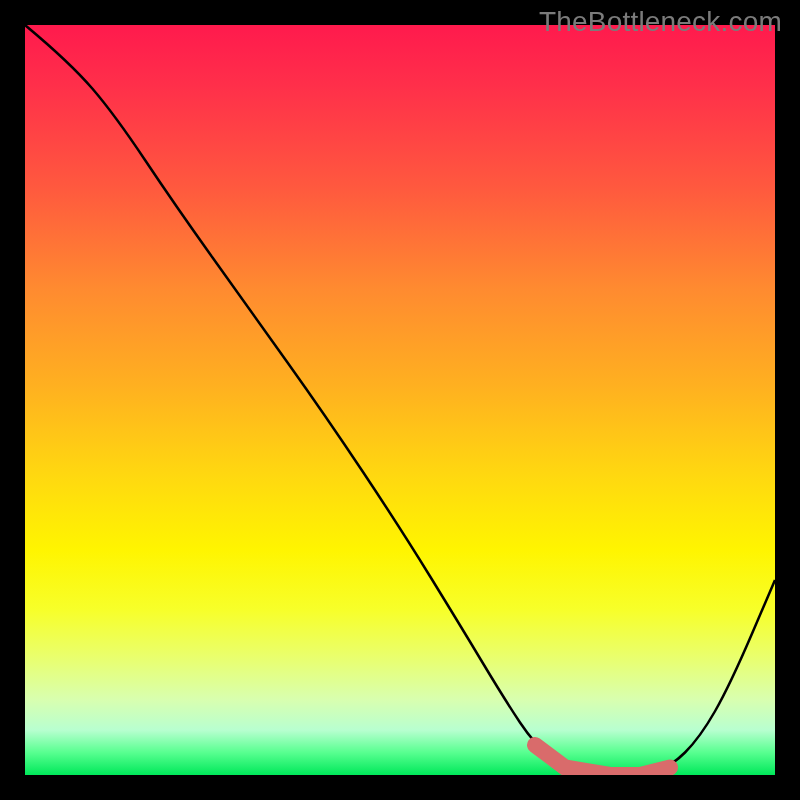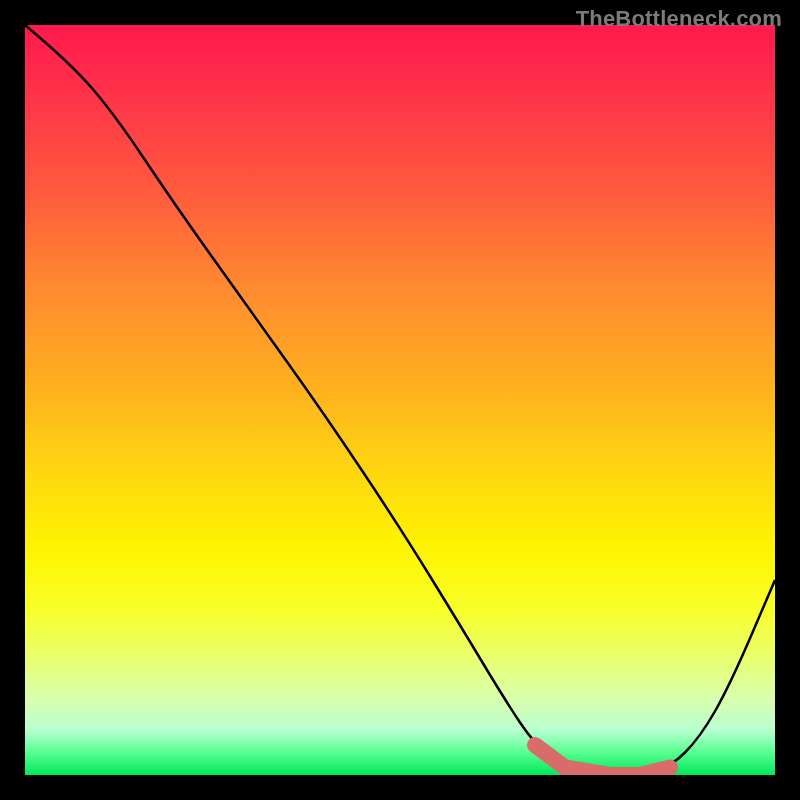--- a/index.html
+++ b/index.html
@@ -1,17 +1,17 @@
 <!DOCTYPE html>
 <html><head>
 <meta charset="utf-8">
 <style>
   * { margin: 0; padding: 0; box-sizing: border-box; }
   body { width: 800px; height: 800px; background: #000; position: relative; font-family: Arial, sans-serif; }
-  .watermark { position: absolute; top: 6px; right: 18px; color: #7b7b7b; font-size: 22px; font-weight: 700; letter-spacing: 0.2px; z-index: 10; }
+  .watermark { position: absolute; top: 6px; right: 18px; color: #7b7b7b; font-size: 28px; font-weight: 400; letter-spacing: 0.2px; z-index: 10; }
   .frame { position: absolute; left: 25px; top: 25px; width: 750px; height: 750px; background: #000; }
   .gradient { position: absolute; left: 0; top: 0; width: 750px; height: 750px;
     background: linear-gradient(to bottom,
       #ff1a4d 0%,
       #ff2f4a 8%,
       #ff5a3e 22%,
       #ff8a30 35%,
       #ffb020 48%,
       #ffd810 60%,
       #fff500 70%,

